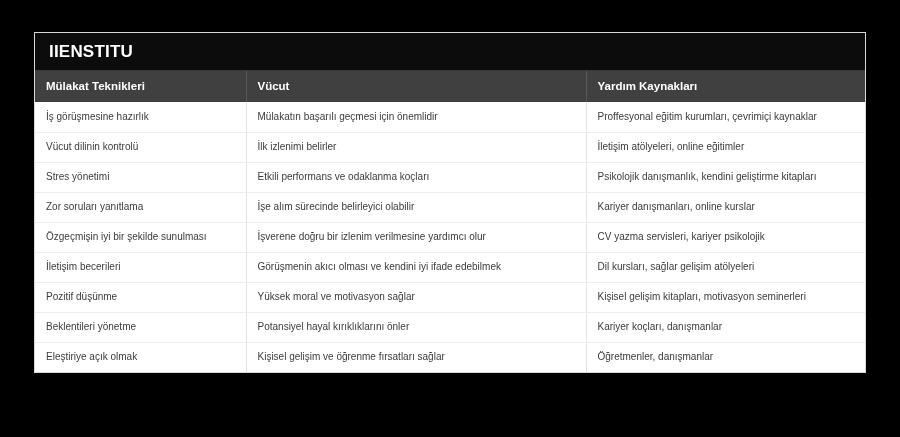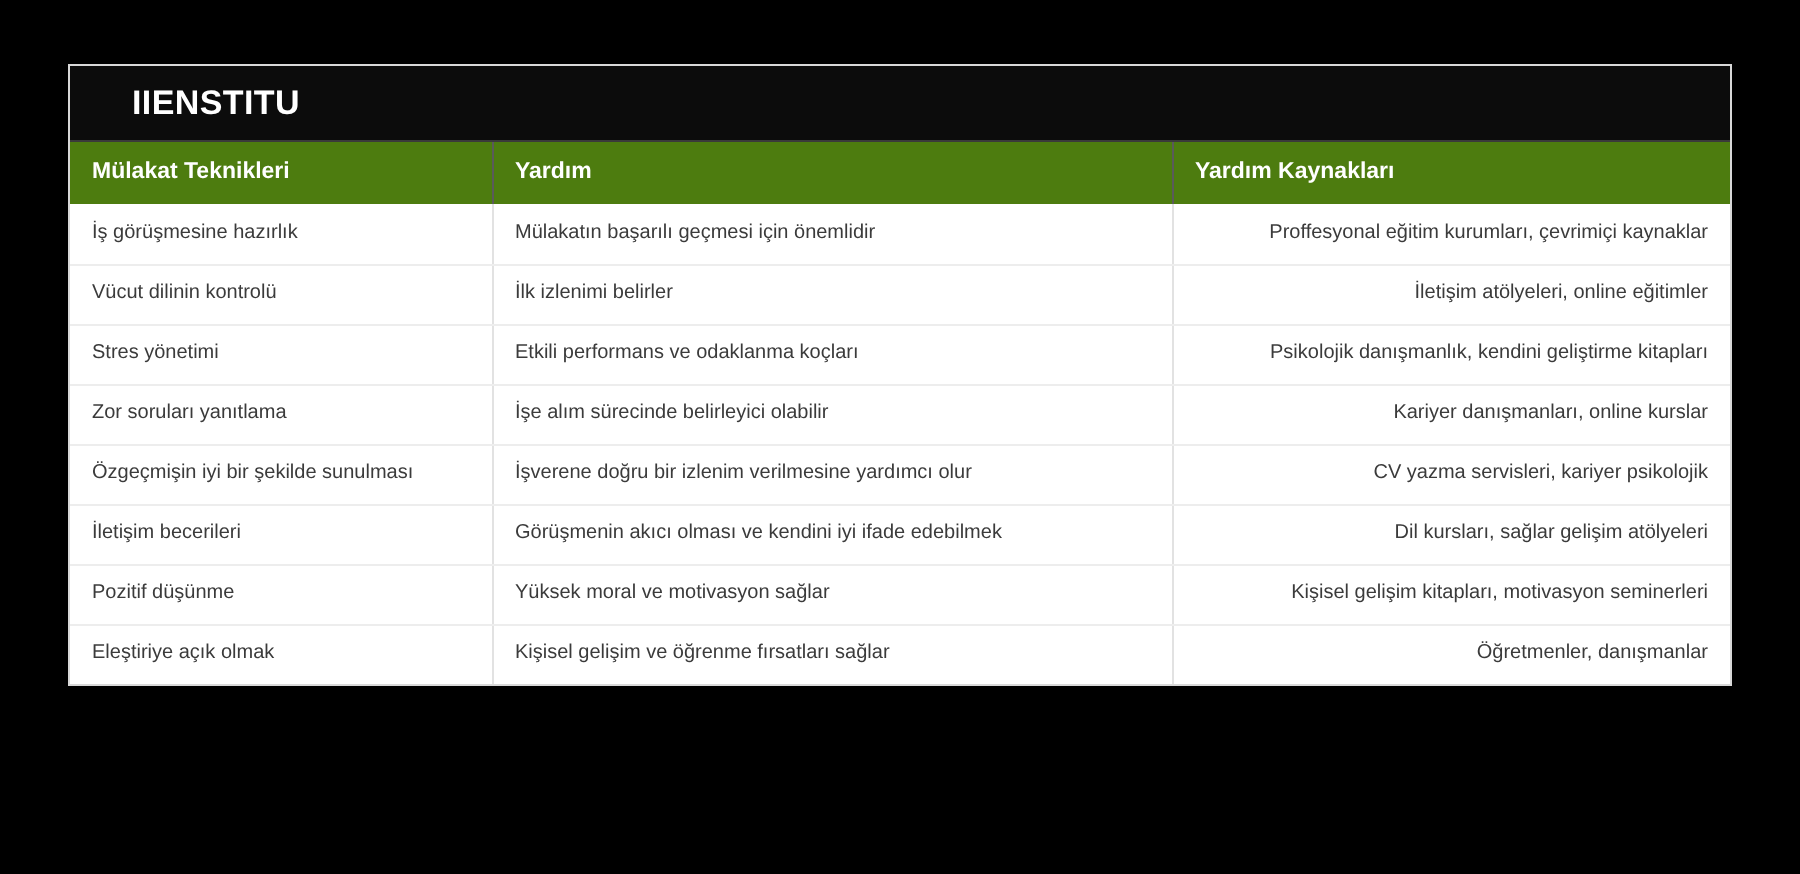--- a/index.html
+++ b/index.html
@@ -38,35 +38,34 @@
     box-sizing: border-box;
     border-bottom: 1px solid #3a3a3a;
   }
   .brand-logo {
     color: #ffffff;
     font-size: 17px;
     font-weight: bold;
     letter-spacing: 0.2px;
     line-height: 1;
     font-family: "Liberation Sans", sans-serif;
-    margin-left: 17px;
   }
   
   table.data-table {
     border-collapse: collapse;
     table-layout: fixed;
     width: 100%;
     background: #ffffff;
   }
   table.data-table col.c1 { width: 211px; }
   table.data-table col.c2 { width: 340px; }
   table.data-table col.c3 { width: 279px; }
 
   thead th {
-    background: #4d7c0f;
+    background: #404040;
     color: #ffffff;
     font-size: 11.5px;
     font-weight: bold;
     text-align: left;
     padding: 9px 11px 10px 11px;
     height: 30px;
     box-sizing: border-box;
     border-right: 1px solid #5a5a5a;
     vertical-align: middle;
     white-space: nowrap;
@@ -81,21 +80,21 @@
     height: 30px;
     box-sizing: border-box;
     border-right: 1px solid #e2e2e2;
     border-bottom: 1px solid #ededed;
     vertical-align: middle;
     white-space: nowrap;
     overflow: hidden;
     background: #ffffff;
     line-height: 1.2;
   }
-  tbody td:last-child { border-right: none; text-align: right; }
+  tbody td:last-child { border-right: none; }
   tbody tr:last-child td { border-bottom: none; }
 </style>
 </head>
 <body>
 
 <div class="page">
   <div class="table-wrap">
 
     <div class="brand-band">
       <span class="brand-logo">IIENSTITU</span>
@@ -103,21 +102,21 @@
 
     <table class="data-table">
       <colgroup>
         <col class="c1">
           <col class="c2">
           <col class="c3">
       </colgroup>
       <thead>
         <tr>
           <th>Mülakat Teknikleri</th>
-          <th>Yardım</th>
+          <th>Vücut</th>
           <th>Yardım Kaynakları</th>
         </tr>
       </thead>
       <tbody>
         <tr>
           <td>İş görüşmesine hazırlık</td>
           <td>Mülakatın başarılı geçmesi için önemlidir</td>
           <td>Proffesyonal eğitim kurumları, çevrimiçi kaynaklar</td>
         </tr>
         <tr>
@@ -144,20 +143,25 @@
           <td>İletişim becerileri</td>
           <td>Görüşmenin akıcı olması ve kendini iyi ifade edebilmek</td>
           <td>Dil kursları, sağlar gelişim atölyeleri</td>
         </tr>
         <tr>
           <td>Pozitif düşünme</td>
           <td>Yüksek moral ve motivasyon sağlar</td>
           <td>Kişisel gelişim kitapları, motivasyon seminerleri</td>
         </tr>
         <tr>
+          <td>Beklentileri yönetme</td>
+          <td>Potansiyel hayal kırıklıklarını önler</td>
+          <td>Kariyer koçları, danışmanlar</td>
+        </tr>
+        <tr>
           <td>Eleştiriye açık olmak</td>
           <td>Kişisel gelişim ve öğrenme fırsatları sağlar</td>
           <td>Öğretmenler, danışmanlar</td>
         </tr>
       </tbody>
     </table>
 
   </div>
 </div>
 

